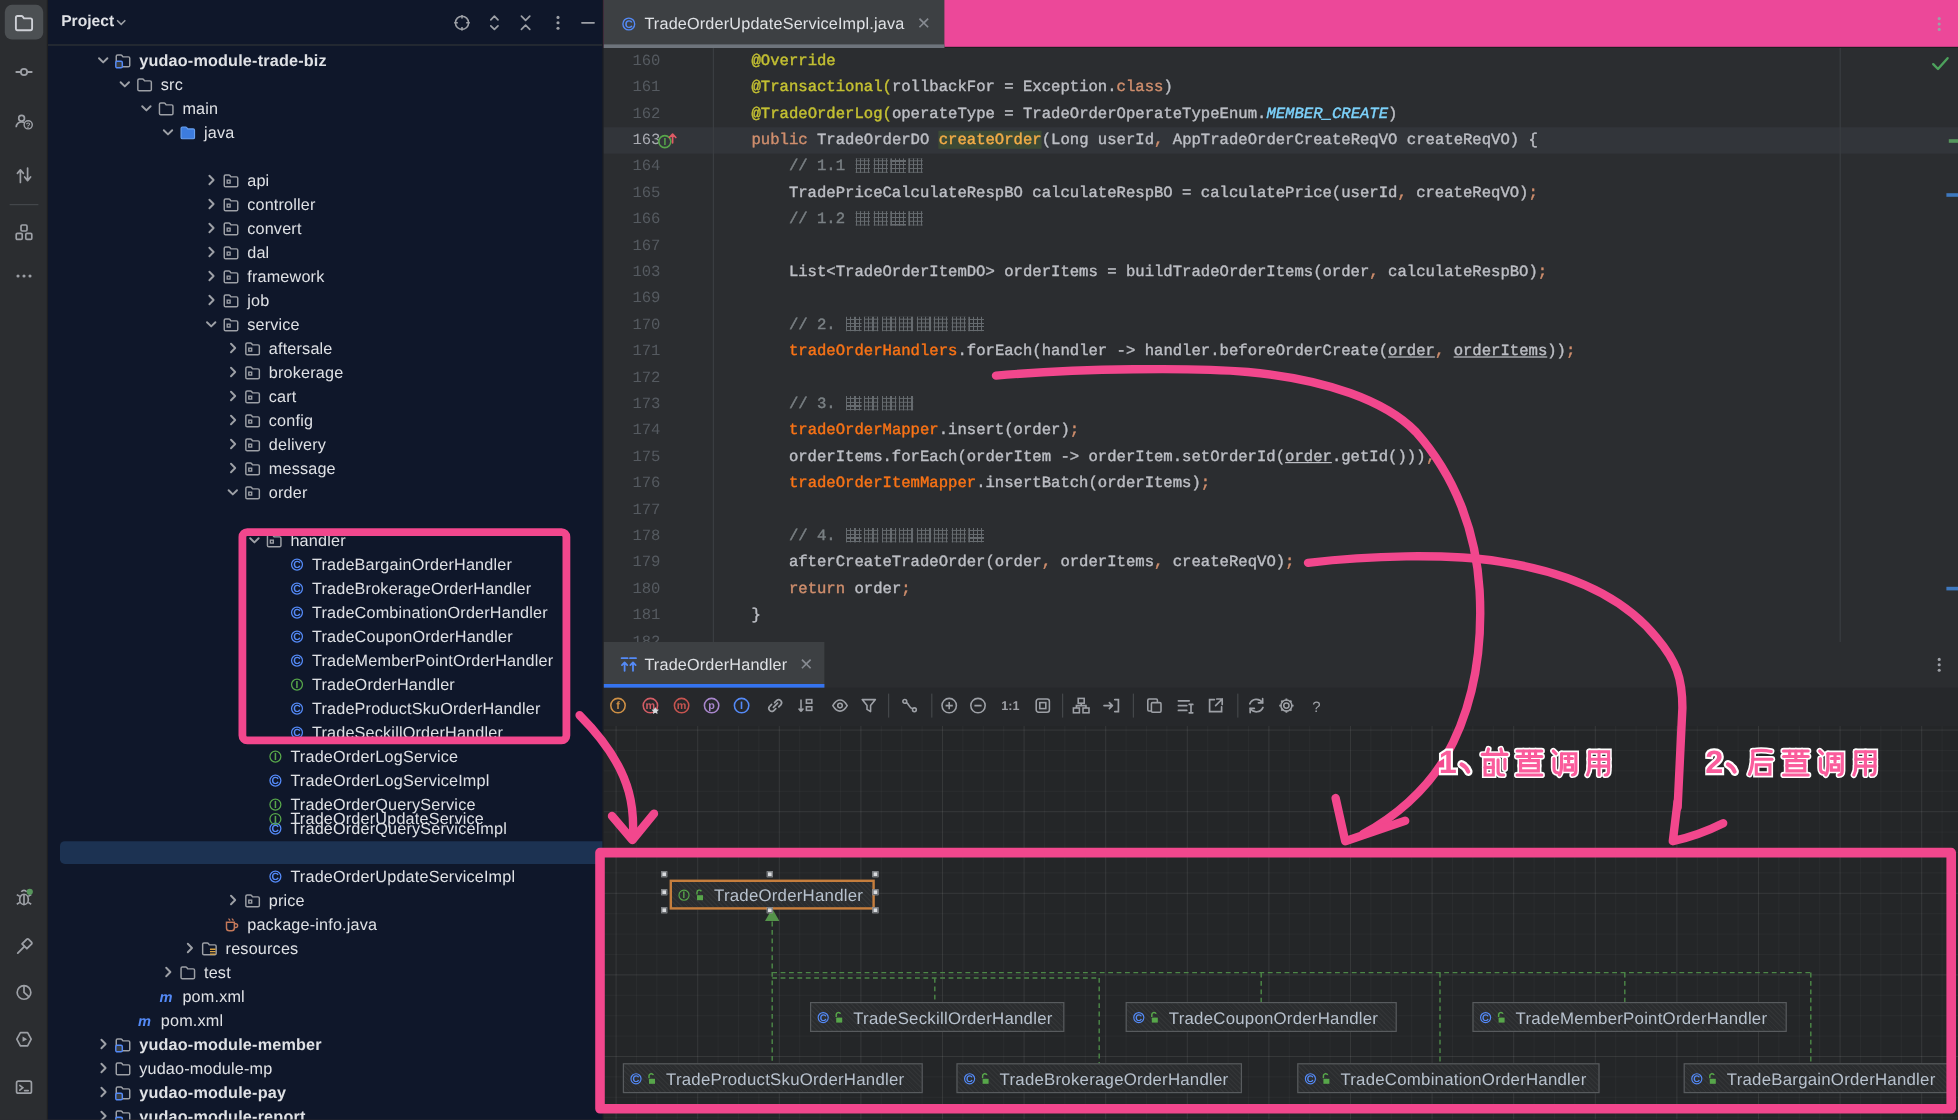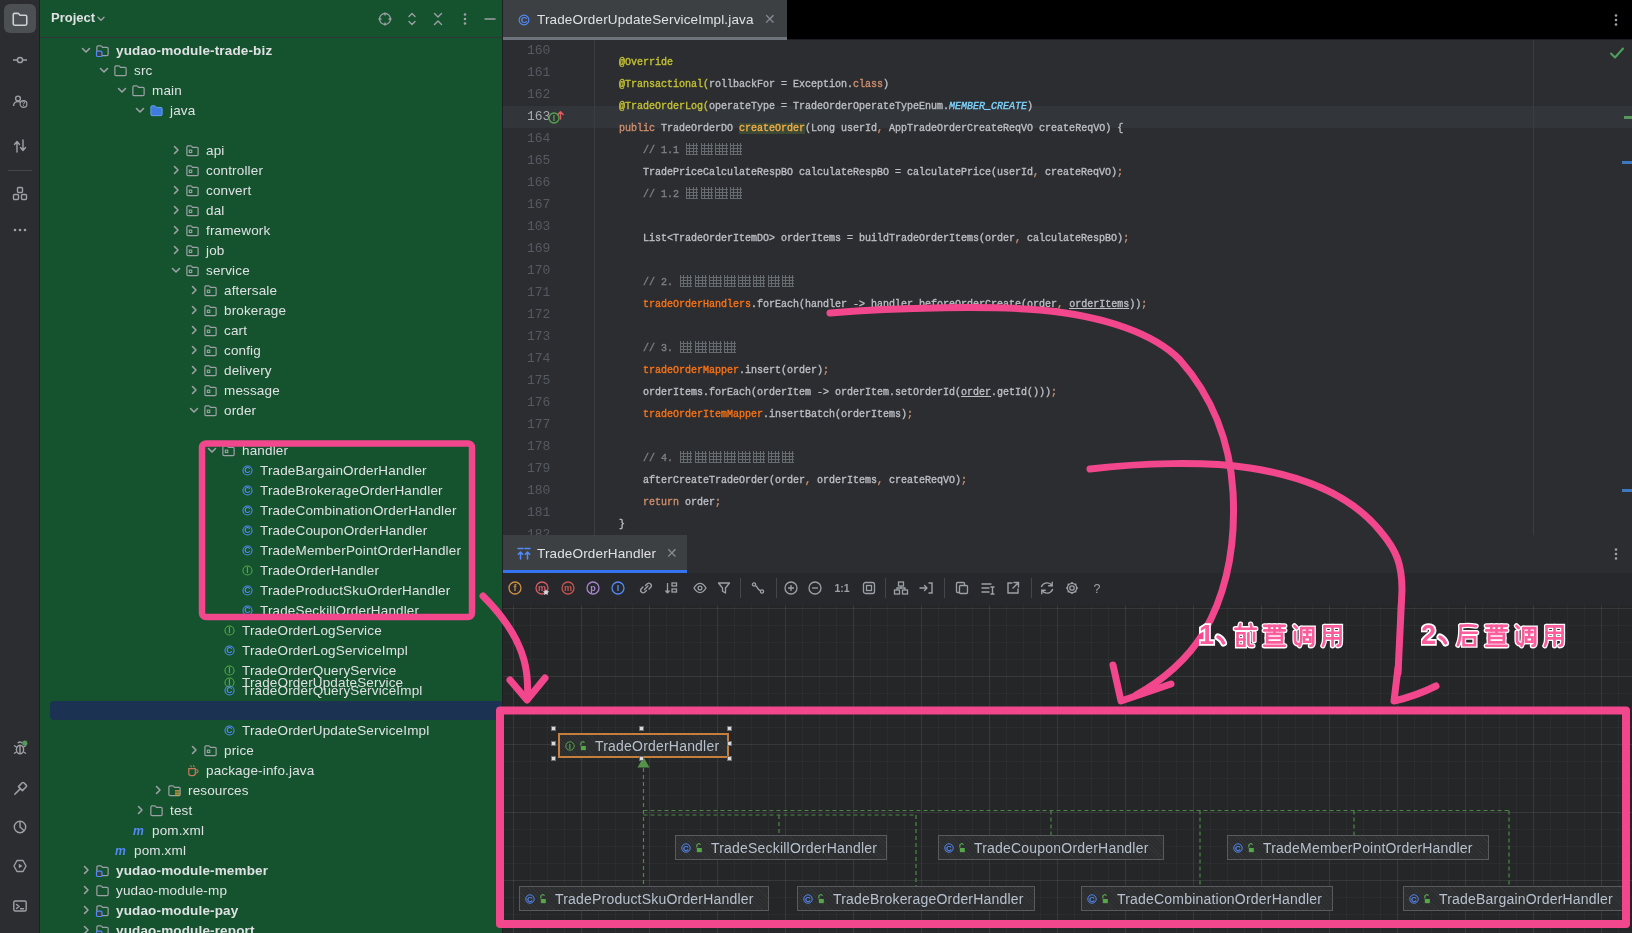--- a/index.html
+++ b/index.html
@@ -1,42 +1,42 @@
 <!DOCTYPE html>
 <html><head><meta charset="utf-8">
 <style>
 html,body{margin:0;padding:0;width:1632px;height:933px;overflow:hidden;background:#2B2D30;
  font-family:"Liberation Sans",sans-serif;}
 *{box-sizing:border-box;}
 .abs{position:absolute;}
 
 #stripe{position:absolute;left:0;top:0;width:40px;height:933px;background:#2B2D30;border-right:1px solid #1E1F22;}
 
-#proj{position:absolute;left:40px;top:0;width:463px;height:933px;background:#14532d;border-right:1px solid #1E1F22;overflow:hidden;}
+#proj{position:absolute;left:40px;top:0;width:463px;height:933px;background:#0f172a;border-right:1px solid #1E1F22;overflow:hidden;}
 #projhead{position:absolute;left:0;top:0;width:100%;height:38px;border-bottom:1px solid #313438;}
 #projhead .title{position:absolute;left:11px;top:10px;font-size:13px;font-weight:bold;color:#DFE1E5;}
 .row{position:absolute;left:0;height:20px;width:463px;display:flex;align-items:center;font-size:13.5px;letter-spacing:.15px;color:#DFE1E5;white-space:nowrap;}
 .row .chev{flex:none;width:16px;height:16px;display:flex;align-items:center;justify-content:center;}
 .row .ic{flex:none;margin-left:2px;}
 .row .t{margin-left:6px;}
 .row .tb{margin-left:6px;font-weight:bold;}
 #sel{position:absolute;left:10px;top:701px;width:481px;height:19px;background:#1C3252;border-radius:4px;}
 
 #ed{position:absolute;left:503px;top:0;width:1129px;height:535px;background:#2B2D30;overflow:hidden;}
-#edtabs{position:absolute;left:0;top:0;width:100%;height:40px;background:#000000;border-bottom:1px solid #1E1F22;}
+#edtabs{position:absolute;left:0;top:0;width:100%;height:40px;background:#ec4899;border-bottom:1px solid #1E1F22;}
 #edtab{position:absolute;left:0;top:0;width:284px;height:40px;background:#3D4043;}
 #edtab .ul{position:absolute;left:0;bottom:0;width:100%;height:3px;background:#6E747C;}
 #edtab .txt{position:absolute;left:34px;top:12px;font-size:13.5px;letter-spacing:.15px;color:#DFE1E5;}
 #edtab .x{position:absolute;left:261px;top:11px;font-size:14px;color:#868A91;}
 .curline{position:absolute;left:0;top:106px;width:1129px;height:22px;background:#32353A;}
 #gut{position:absolute;left:0;top:40px;width:42px;text-align:right;font-family:"Liberation Mono",monospace;font-size:13px;color:#555A60;line-height:22px;}
 #gut div{height:22px;padding-left:24px;}
 #gutline{position:absolute;left:91px;top:40px;width:1px;height:495px;background:#3A3D41;}
 #marginline{position:absolute;left:1030px;top:40px;width:1px;height:495px;background:#3A3D41;}
-.cl{position:absolute;left:92px;font-family:"Liberation Mono",monospace;font-size:10px;line-height:22px;height:22px;color:#BCBEC4;white-space:pre;margin-top:12px;-webkit-text-stroke:.35px currentColor;}
+.cl{position:absolute;left:92px;font-family:"Liberation Mono",monospace;font-size:13px;line-height:22px;height:22px;color:#BCBEC4;white-space:pre;-webkit-text-stroke:.35px currentColor;}
 .kw{color:#CF8E6D;}  .an{color:#C4C032;}  .cm{color:#7A8084;}
 .fd{color:#f97316;}  .cn{color:#7dd3fc;font-style:italic;} .pu{color:#CF8E6D;}
 .md{color:#F3AC47;background:#3C4A35;} .un{text-decoration:underline;}
 
 .cjk{display:inline-block;width:12.2px;height:12px;margin:0 1.2px;vertical-align:-1.5px;
  background-image:repeating-linear-gradient(0deg,currentColor 0 1px,transparent 1px 3.1px),
  repeating-linear-gradient(90deg,currentColor 0 1px,transparent 1px 3.5px);opacity:.75;}
 
 #bot{position:absolute;left:503px;top:535px;width:1129px;height:398px;background:#26282B;overflow:hidden;}
 #bottabs{position:absolute;left:0;top:0;width:100%;height:38px;background:#2B2D30;}

